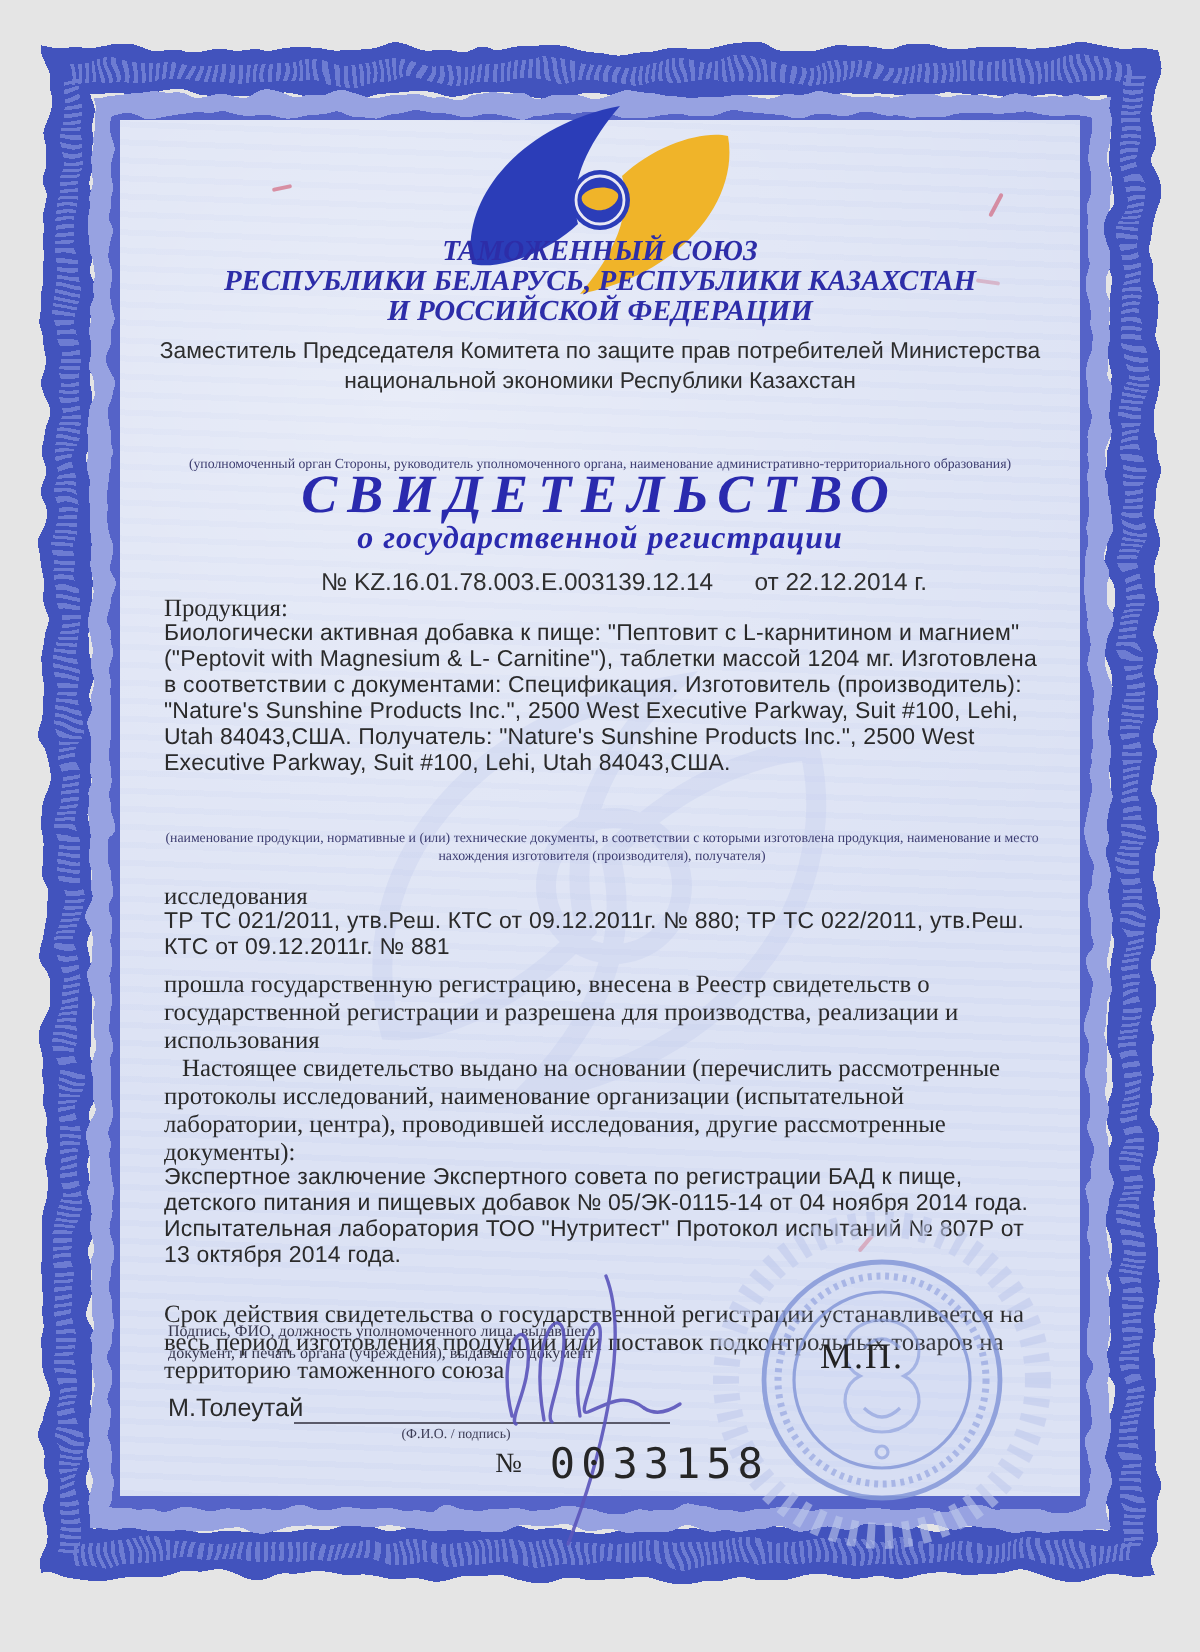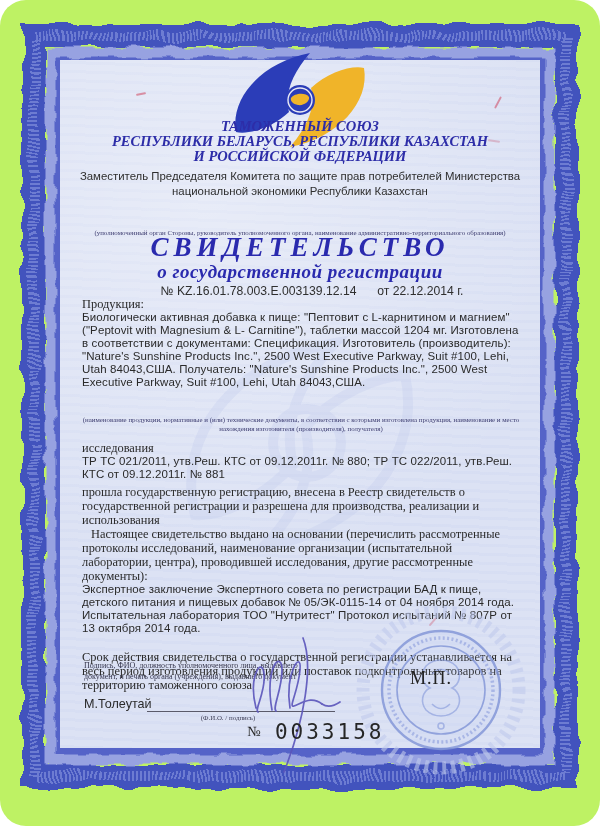--- a/index.html
+++ b/index.html
@@ -1,17 +1,17 @@
 <!DOCTYPE html>
 <html><head>
 <meta charset="utf-8">
 <style>
   html,body{margin:0;padding:0;}
   body{width:600px;height:826px;font-family:"Liberation Sans",sans-serif;}
-  .paper{position:relative;width:600px;height:826px;background:#bef264;overflow:hidden;border-radius:26px;}
+  .paper{position:relative;width:600px;height:826px;background:#e5e5e5;overflow:hidden;}
   .frame-svg{position:absolute;left:18px;top:20px;}
   .inner{position:absolute;left:60px;top:60px;width:480px;height:688px;
     background:#dce2f4;
     background-image:
       radial-gradient(circle at 30% 20%, rgba(255,255,255,0.35), rgba(255,255,255,0) 60%),
       repeating-linear-gradient(2deg, rgba(140,160,225,0.06) 0 3px, rgba(255,255,255,0) 3px 9px);}
   .fiber{position:absolute;background:rgba(205,70,95,0.55);border-radius:2px;}
 
   .wm{position:absolute;left:165px;top:325px;opacity:0.55;}
 
@@ -21,21 +21,21 @@
     font-family:"Liberation Serif",serif;font-weight:bold;font-style:italic;
     color:#2d2da8;font-size:14.5px;line-height:1.05;}
   .authorities{position:absolute;left:65px;top:169px;width:470px;text-align:center;
     color:#2e2e2e;font-size:11.4px;line-height:1.3;}
   .small-note{font-family:"Liberation Serif",serif;color:#3c3c70;font-size:6.9px;line-height:1.35;text-align:center;}
   .note1{position:absolute;left:63px;top:228px;width:474px;}
 
   .cert-title{position:absolute;left:60px;top:234px;width:480px;text-align:center;
     font-family:"Liberation Serif",serif;font-weight:bold;font-style:italic;color:#2a2aae;}
   .cert-title .main{font-size:27px;letter-spacing:5px;line-height:1.0;}
-  .cert-title .sub{font-size:19px;letter-spacing:0.5px;line-height:1.15;}
+  .cert-title .sub{font-size:16px;letter-spacing:0.5px;line-height:1.15;}
   .numline{position:absolute;left:60px;top:284px;width:480px;text-align:center;
     color:#2f2f2f;font-size:12.2px;margin-left:12px;}
   .numline .gap{display:inline-block;width:14px;}
 
   .flow{position:absolute;left:82px;top:297px;width:438px;color:#2a2a2a;}
   .flow p{margin:0;}
   .serif-p{font-family:"Liberation Serif",serif;font-size:12.4px;line-height:1.13;}
   .sans-p{font-size:11.5px;line-height:1.13;letter-spacing:0.1px;}
   .note2{margin-top:26px !important;}
   .mt4{margin-top:4px !important;}

